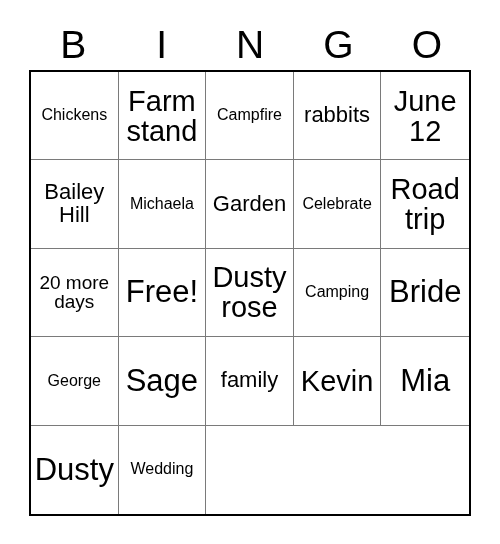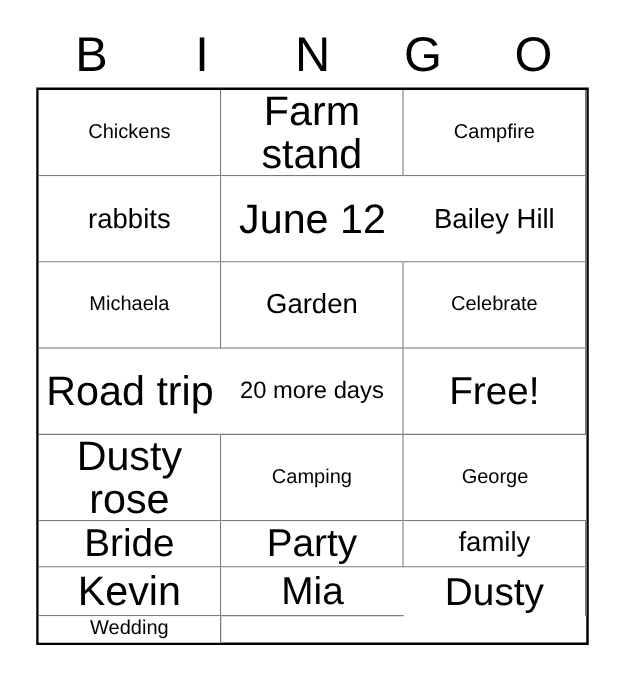--- a/index.html
+++ b/index.html
@@ -46,21 +46,21 @@
   
   #bingo-grid {
     position: absolute;
     left: 29px;
     top: 70px;
     width: 442px;
     height: 446px;
     box-sizing: border-box;
     border: 2px solid #000000;
     display: grid;
-    grid-template-columns: repeat(3, 1fr);
+    grid-template-columns: repeat(5, 1fr);
     grid-template-rows: repeat(5, 1fr);
     background: #ffffff;
   }
   .cell {
     box-sizing: border-box;
     border-right: 1px solid #7a7a7a;
     border-bottom: 1px solid #7a7a7a;
     display: flex;
     align-items: center;
     justify-content: center;
@@ -74,21 +74,21 @@
 
   .cell-text {
     display: block;
     width: 100%;
     line-height: 1.04;
     word-break: break-word;
     color: #000000;
   }
   
   .sz-xl  { font-size: 31px; }
-  .sz-lg  { font-size: 33px; }
+  .sz-lg  { font-size: 29px; }
   .sz-md  { font-size: 22px; }
   .sz-sm  { font-size: 19px; }
   .sz-xs  { font-size: 16px; }
 </style>
 </head>
 <body>
 
 <div id="card">
 
   <div id="bingo-header">
@@ -139,27 +139,27 @@
         <span class="cell-text sz-xl">Free!</span>
       </div>
     <div class="cell">
         <span class="cell-text sz-lg">Dusty rose</span>
       </div>
     <div class="cell">
         <span class="cell-text sz-xs">Camping</span>
       </div>
 
     <div class="cell">
+        <span class="cell-text sz-xl">Bride</span>
+      </div>
+    <div class="cell">
         <span class="cell-text sz-xs">George</span>
       </div>
     <div class="cell">
-        <span class="cell-text sz-xl">Bride</span>
-      </div>
-    <div class="cell">
-        <span class="cell-text sz-xl">Party</span>
+        <span class="cell-text sz-xl">Sage</span>
       </div>
     <div class="cell">
         <span class="cell-text sz-md">family</span>
       </div>
 
     <div class="cell">
         <span class="cell-text sz-lg">Kevin</span>
       </div>
     <div class="cell">
         <span class="cell-text sz-xl">Mia</span>

